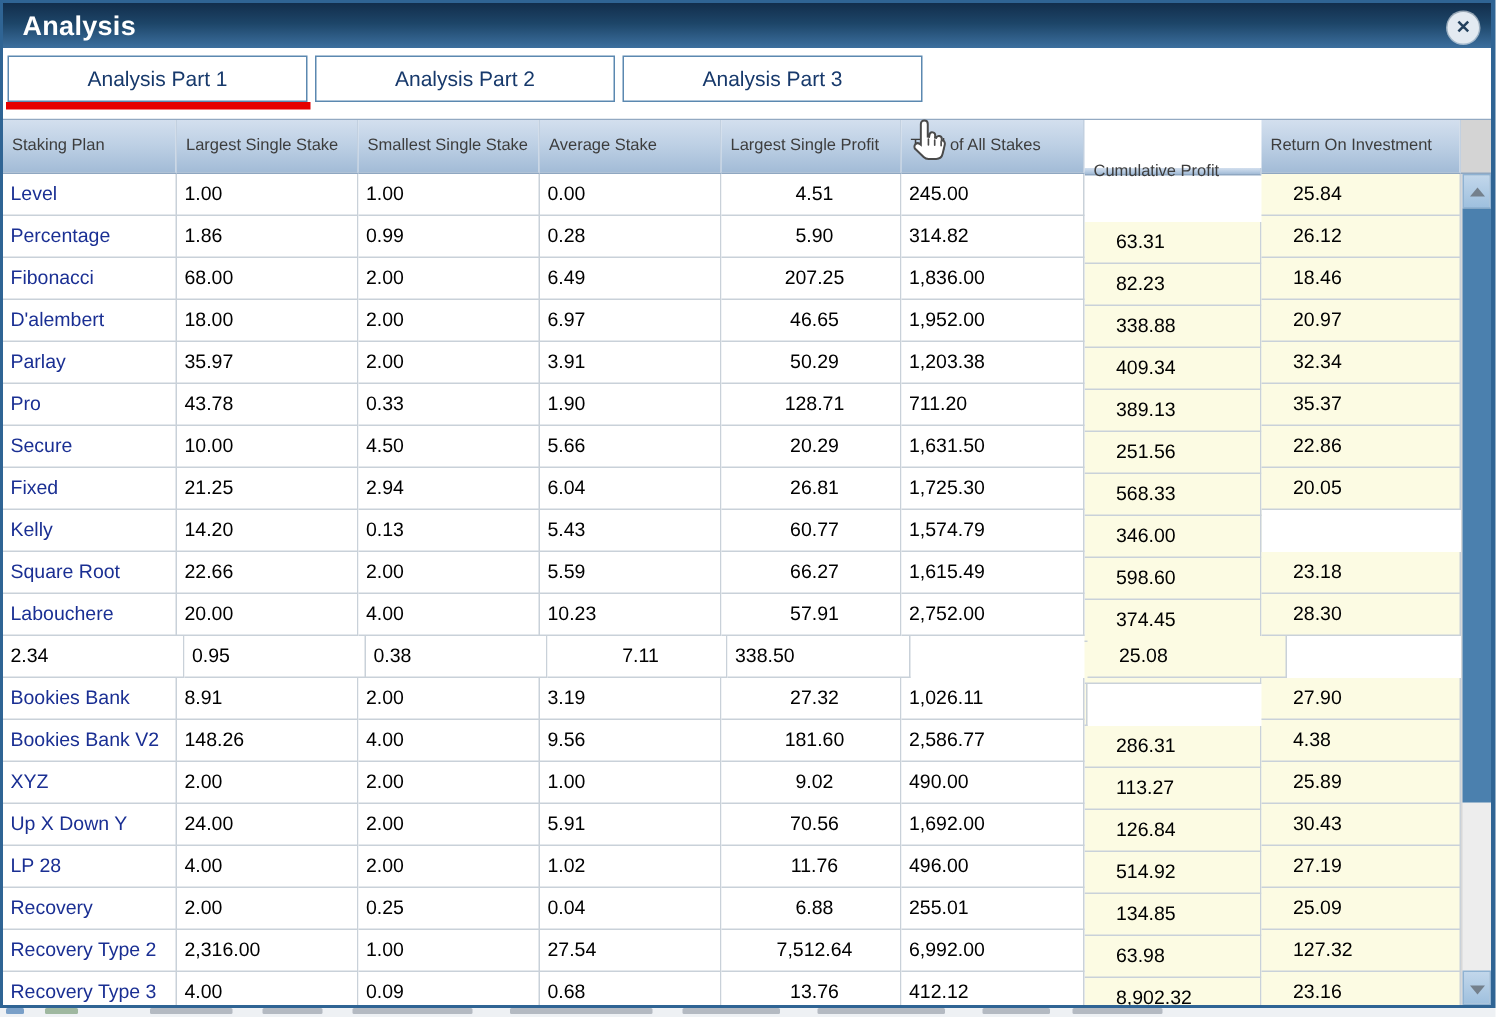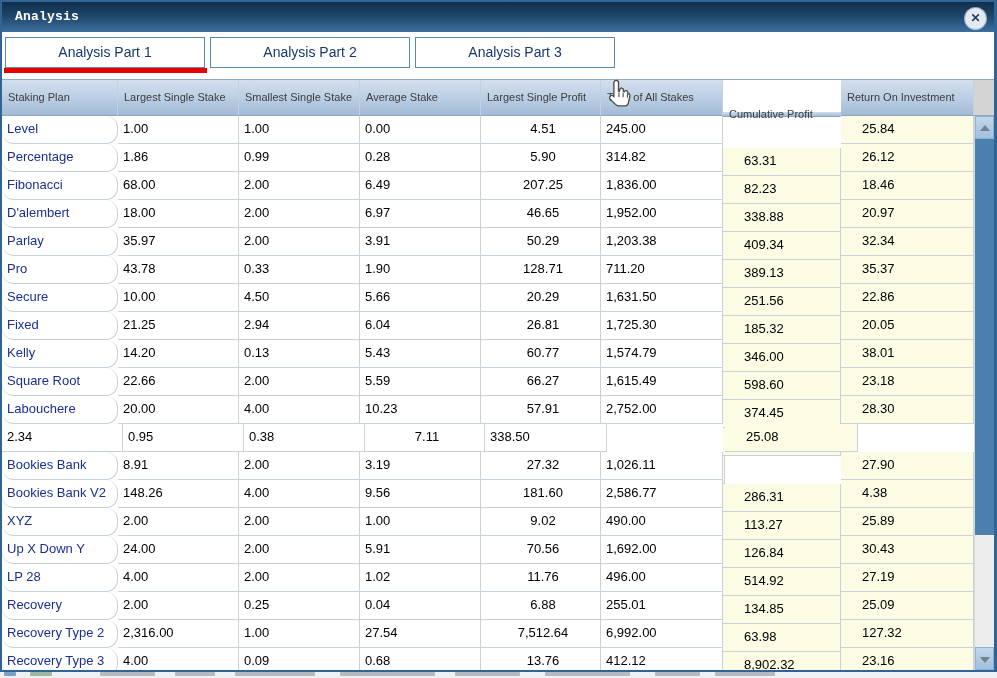--- a/index.html
+++ b/index.html
@@ -19,21 +19,21 @@
     box-sizing:border-box;background:#fff;display:flex;flex-direction:column;
   }
   
   .titlebar{
     height:30px;flex:none;position:relative;
     background:linear-gradient(180deg,#122e4c 0%,#1d4568 45%,#3c6f9e 100%);
     color:#fff;
   }
   .titlebar .title{
     position:absolute;left:13px;top:0;line-height:30px;
-    font-size:13px;font-weight:600;letter-spacing:.2px;font-family:Liberation Mono, monospace;
+    font-size:18px;font-weight:600;letter-spacing:.2px;
   }
   .close-btn{
     position:absolute;right:8px;top:6px;width:21px;height:21px;border-radius:50%;
     background:#e3eaf1;color:#23405c;font-size:12px;font-weight:bold;
     text-align:center;line-height:21px;cursor:pointer;
     box-shadow:0 0 0 1px rgba(255,255,255,.55);
   }
   
   .tabbar{height:47px;flex:none;position:relative;background:#fff;}
   .tab{
@@ -66,21 +66,21 @@
   
   .grid-body{flex:1;position:relative;overflow:hidden;}
   .rows{position:absolute;left:0;top:0;right:20px;}
   .trow{display:flex;height:28px;box-sizing:border-box;cursor:pointer;}
   .tcell{
     flex:none;box-sizing:border-box;height:28px;line-height:26px;
     padding-left:5px;font-size:13px;color:#000;background:#fff;
     border-right:1px solid #c9d1d9;border-bottom:1px solid #c9d1d9;
     white-space:nowrap;overflow:hidden;
   }
-  .tcell.plan{color:#1a2f93;border-radius:12px;}
+  .tcell.plan{color:#1a2f93;}
   .tcell.hl{background:#fcfbe3;padding-left:21px;}
   
   .vscroll{position:absolute;right:0;top:0;bottom:0;width:20px;background:#ededed;border-left:1px solid #d8d8d8;box-sizing:border-box;}
   .sb-btn{
     position:absolute;left:0;width:19px;height:23px;
     background:linear-gradient(180deg,#c2d7eb,#9fc0de);
     border:1px solid #8fb2d2;box-sizing:border-box;cursor:pointer;
   }
   .sb-btn.up{top:0;}
   .sb-btn.down{bottom:0;}
@@ -200,42 +200,41 @@
     <div class="tcell hl c6">251.56</div>
     <div class="tcell hl c7">35.37</div>
   </div>
         <div class="trow">
     <div class="tcell plan c0">Secure</div>
     <div class="tcell c1">10.00</div>
     <div class="tcell c2">4.50</div>
     <div class="tcell c3">5.66</div>
     <div class="tcell c4">20.29</div>
     <div class="tcell c5">1,631.50</div>
-    <div class="tcell hl c6">185.32</div>
+    <div class="tcell hl c6">568.33</div>
     <div class="tcell hl c7">22.86</div>
   </div>
         <div class="trow">
     <div class="tcell plan c0">Fixed</div>
     <div class="tcell c1">21.25</div>
     <div class="tcell c2">2.94</div>
     <div class="tcell c3">6.04</div>
     <div class="tcell c4">26.81</div>
     <div class="tcell c5">1,725.30</div>
     <div class="tcell hl c6">346.00</div>
     <div class="tcell hl c7">20.05</div>
   </div>
         <div class="trow">
     <div class="tcell plan c0">Kelly</div>
     <div class="tcell c1">14.20</div>
     <div class="tcell c2">0.13</div>
     <div class="tcell c3">5.43</div>
     <div class="tcell c4">60.77</div>
     <div class="tcell c5">1,574.79</div>
     <div class="tcell hl c6">598.60</div>
-    <div class="tcell hl c7">38.01</div>
   </div>
         <div class="trow">
     <div class="tcell plan c0">Square Root</div>
     <div class="tcell c1">22.66</div>
     <div class="tcell c2">2.00</div>
     <div class="tcell c3">5.59</div>
     <div class="tcell c4">66.27</div>
     <div class="tcell c5">1,615.49</div>
     <div class="tcell hl c6">374.45</div>
     <div class="tcell hl c7">23.18</div>

